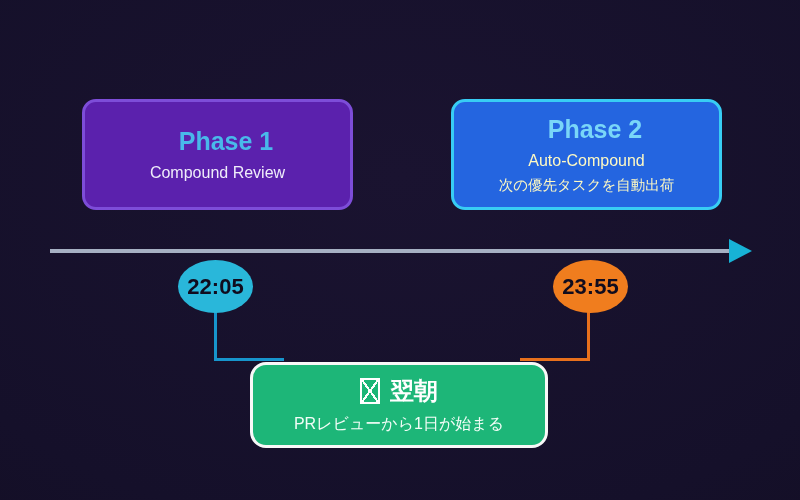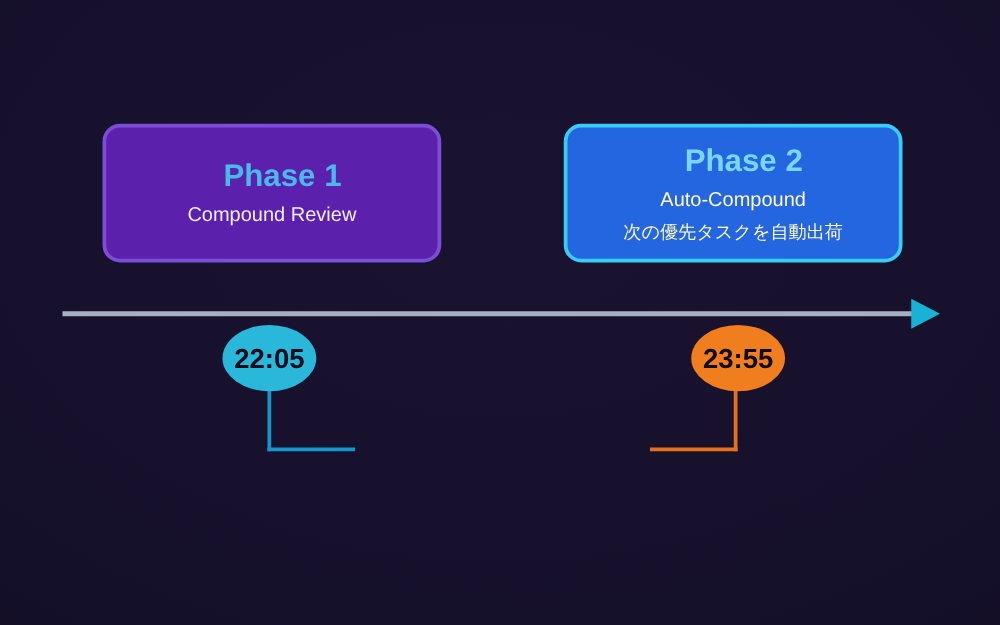--- a/index.html
+++ b/index.html
@@ -152,14 +152,21 @@
   <div class="conn conn-orange-v"></div>
   <div class="conn conn-orange-h"></div>
 
   <div class="marker marker-2230">
     <span>22:05</span>
   </div>
   <div class="marker marker-2300">
     <span>23:55</span>
   </div>
 
+  <div class="result-box">
+    <div class="result-title">
+      <span class="tofu"></span>
+      <span>翌朝</span>
+    </div>
+    <div class="result-subtitle">PRレビューから1日が始まる</div>
+  </div>
 
 </div>
 
 </body></html>

